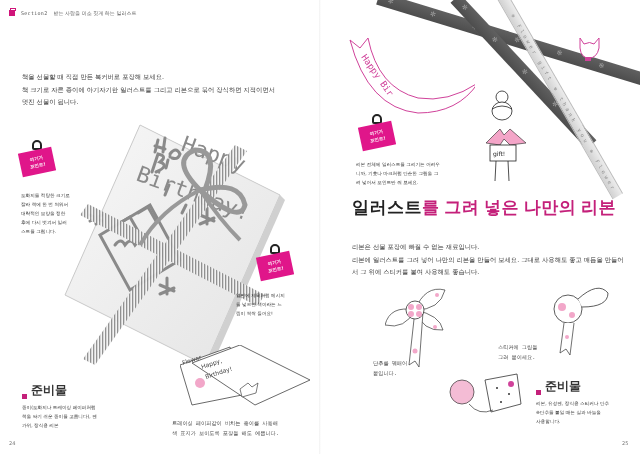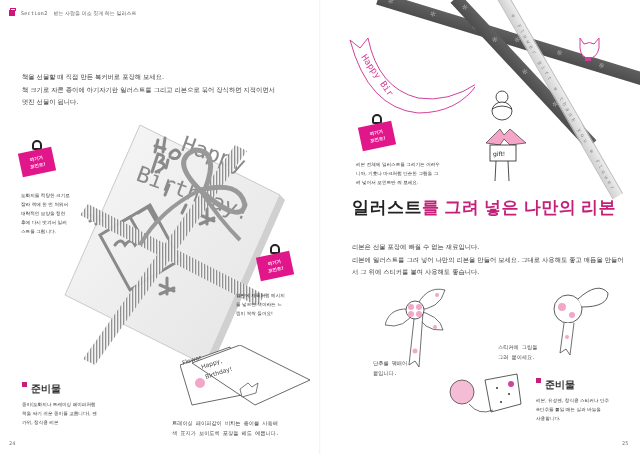--- a/index.html
+++ b/index.html
@@ -19,21 +19,21 @@
   .title .pink { color:#c4207a; }
 
   .body-text { font-size:6.3px; line-height:12.5px; color:#333; }
   .small-text { font-size:4.6px; line-height:9px; color:#333; }
   .hand-text { font-size:5.2px; line-height:10px; color:#444; font-family:"DejaVu Sans Mono", monospace; }
 
   .tip { width:36px; height:28px; }
   .tip-clip { position:absolute; left:12px; top:-8px; width:10px; height:10px; border:2px solid #222; border-radius:5px 5px 2px 2px; }
   .tip-tag { position:absolute; left:0; top:2px; width:34px; height:24px; background:#e0168a; transform:rotate(-12deg); color:#fff; font-size:4.5px; line-height:6.5px; text-align:center; padding-top:6px; font-weight:bold; }
 
-  .prep-title { display:flex; align-items:flex-start; gap:4px; font-size:10px; font-weight:bold; color:#333; }
+  .prep-title { display:flex; align-items:flex-end; gap:4px; font-size:12px; font-weight:bold; color:#333; }
   .prep-sq { width:5px; height:5px; background:#c4207a; }
 
   .pagenum { font-size:5px; color:#777; }
 
   .ribbon-dark { position:absolute; height:13px; background:linear-gradient(#606060,#4d4d4d); transform-origin:0 0; }
   .ribbon-dark span { display:block; color:#9a9a9a; font-size:7px; letter-spacing:18px; padding-left:10px; line-height:13px; white-space:nowrap; overflow:hidden; }
   .ribbon-light { position:absolute; height:12px; background:linear-gradient(#ececec,#d2d2d2); transform-origin:0 0; border-top:1px solid #bbb; border-bottom:1px solid #bbb; }
   .ribbon-light span { display:block; color:#888; font-size:5px; letter-spacing:3px; padding-left:20px; line-height:10px; white-space:nowrap; overflow:hidden; font-family:"DejaVu Sans Mono", monospace; }
 </style>
 </head>

